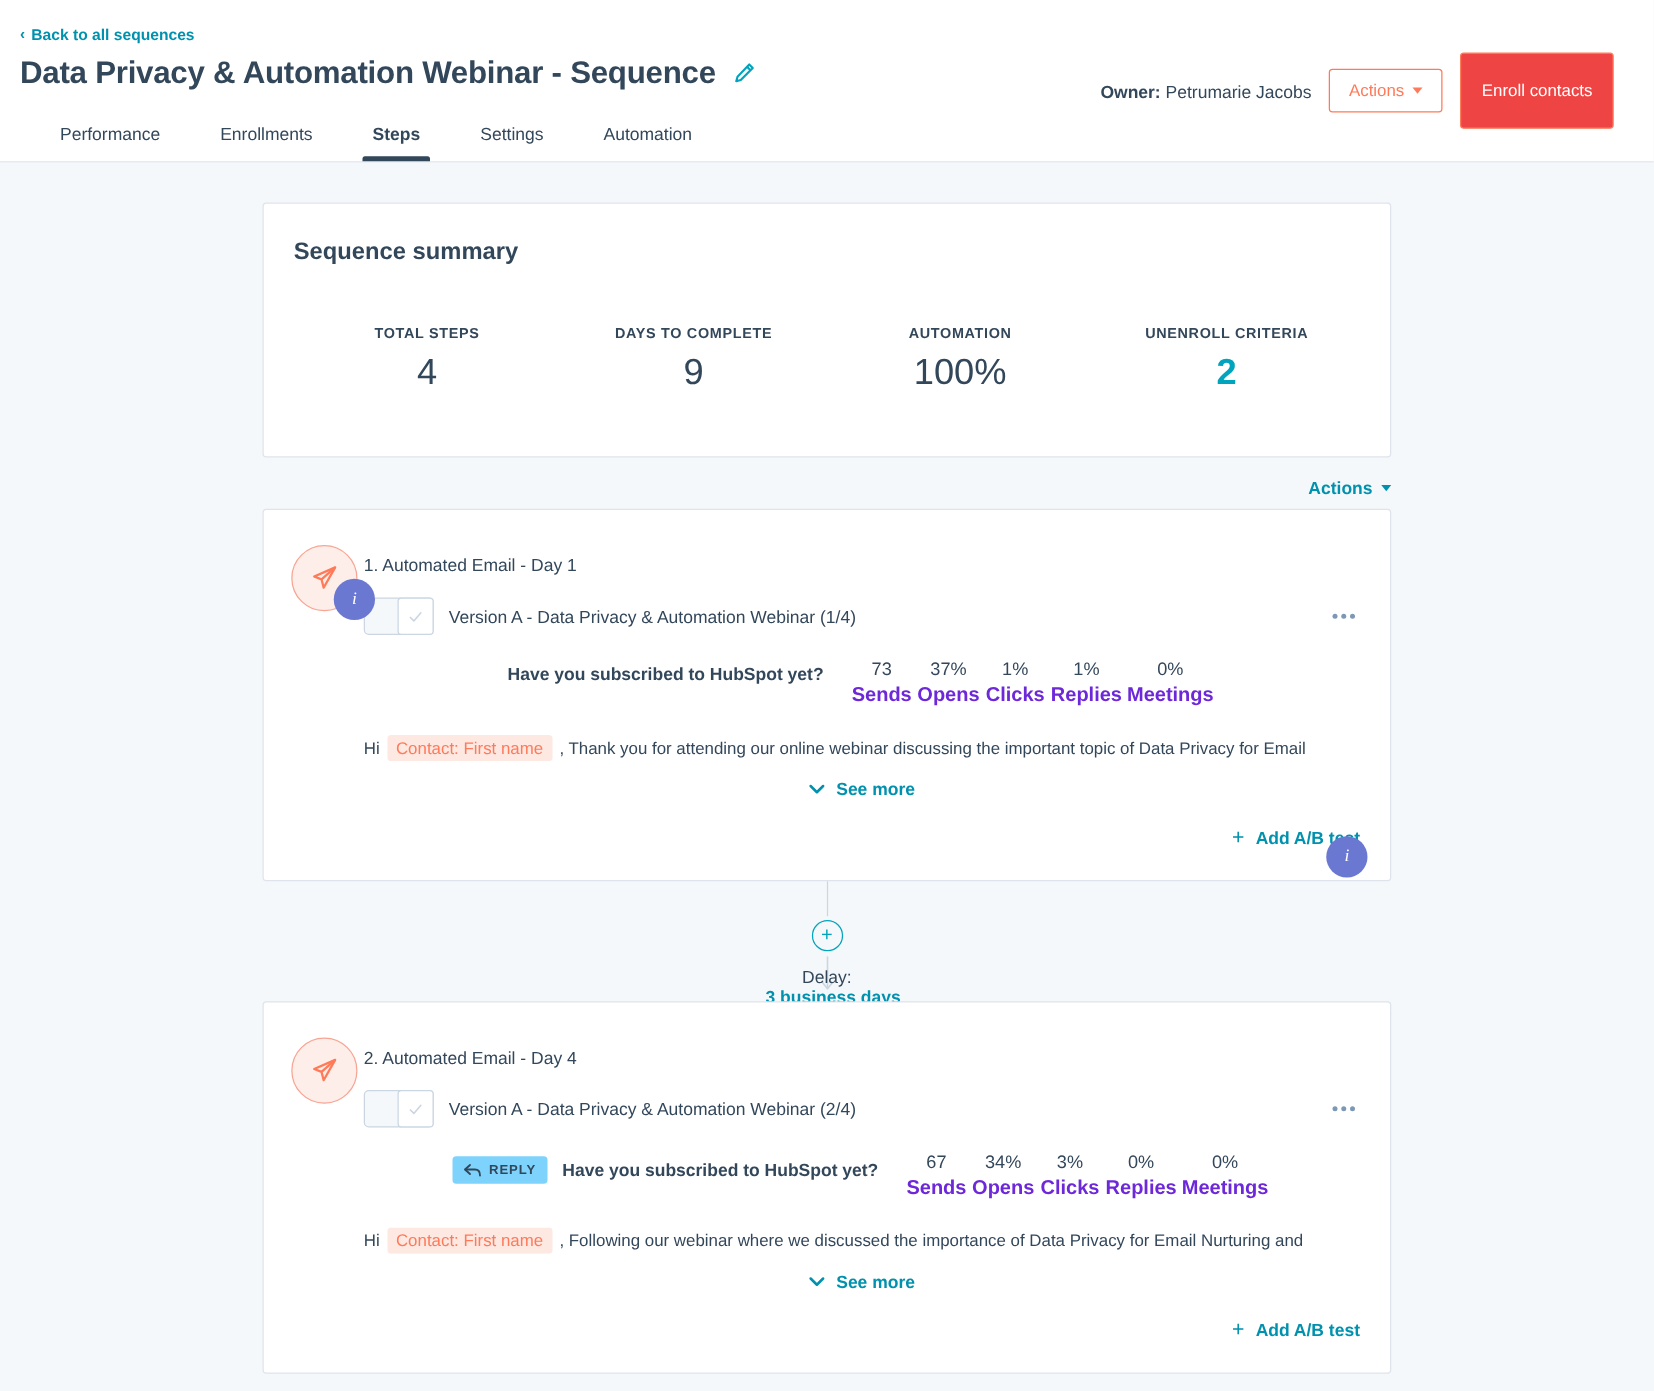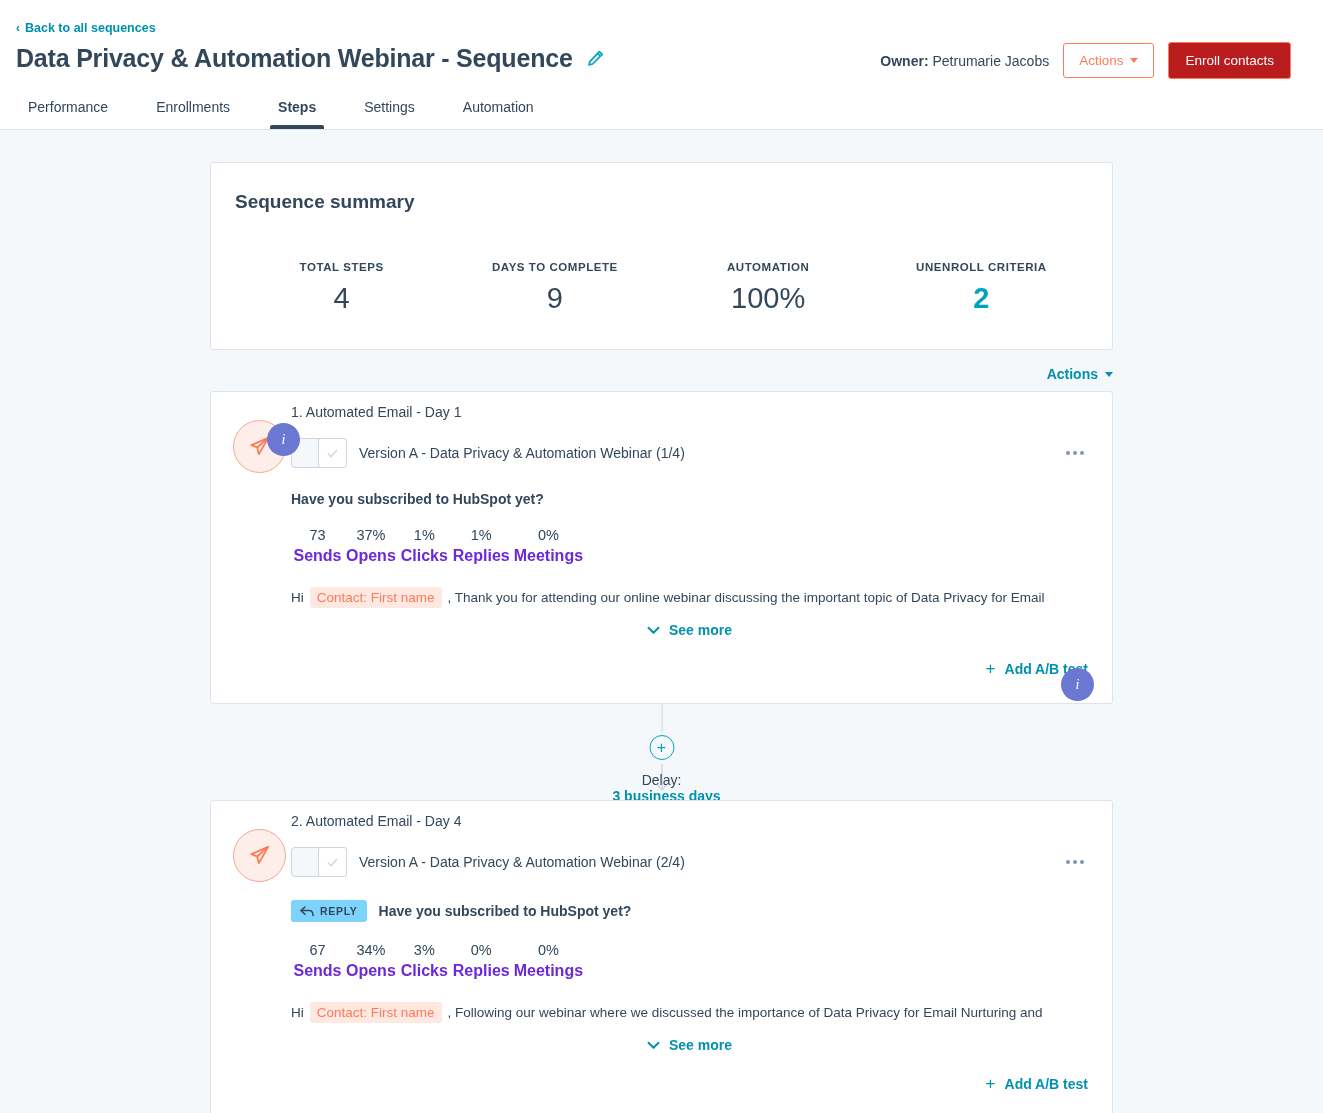--- a/index.html
+++ b/index.html
@@ -71,44 +71,44 @@
     font-size: 13.5px;
     padding: 9px 15px;
     cursor: pointer;
     display: flex;
     align-items: center;
     gap: 7px;
     font-family: inherit;
     white-space: nowrap;
   }
   .btn-enroll {
-    background: #b91c1c;
+    background: #ef4444;
     color: #fff;
     border: 1px solid #ff7a59;
     border-radius: 3px;
     font-size: 13.5px;
-    padding: 10px 16px;
+    padding: 22px 16px;
     cursor: pointer;
     font-family: inherit;
     white-space: nowrap;
   }
   .caret-down {
     width: 0; height: 0;
     border-left: 4px solid transparent;
     border-right: 4px solid transparent;
     border-top: 5px solid currentColor;
     display: inline-block;
   }
 
   
   .tabs {
     display: flex;
     gap: 0;
     position: absolute;
-    left: 4px;
+    left: 24px;
     bottom: 0;
   }
   .tab {
     padding: 14px 24px 14px;
     font-size: 14px;
     color: #33475b;
     cursor: pointer;
     position: relative;
     white-space: nowrap;
   }
@@ -126,21 +126,21 @@
   .page { padding-top: 32px; }
   .container { width: 903px; margin: 0 auto; }
 
   .card {
     background: #fff;
     border: 1px solid #dfe3eb;
     border-radius: 3px;
   }
 
   
-  .summary-card { padding: 28px 24px 34px; }
+  .summary-card { padding: 28px 24px 50px; }
   .summary-title {
     font-size: 19px;
     font-weight: bold;
     color: #33475b;
     margin-bottom: 48px;
   }
   .metrics { display: flex; }
   .metric { flex: 1; text-align: center; }
   .metric-label {
     font-size: 11.5px;
@@ -167,21 +167,21 @@
     color: #0091ae;
     font-size: 14px;
     font-weight: bold;
     cursor: pointer;
     display: flex;
     align-items: center;
     gap: 7px;
   }
 
   
-  .step-card { position: relative; padding: 12px 24px 26px 80px; }
+  .step-card { position: relative; padding: 36px 24px 26px 80px; }
   .plane-badge {
     position: absolute;
     left: 22px;
     top: 28px;
     width: 53px; height: 53px;
     border-radius: 50%;
     background: #fdeee9;
     border: 1px solid #f8a492;
     display: flex;
     align-items: center;
@@ -255,21 +255,20 @@
   }
   .info-badge.b1 { left: -24px; top: -15px; }
   .info-badge.b2 { right: -6px; bottom: -24px; }
 
   
   .subject-row {
     display: flex;
     align-items: flex-start;
     justify-content: center;
     gap: 20px;
-    flex-direction: column;
   }
   .subject-left { display: flex; align-items: center; gap: 12px; padding-top: 3px; }
   .subject-text {
     font-size: 14px;
     font-weight: bold;
     color: #33475b;
   }
   .reply-badge {
     background: #7dd3fc;
     border-radius: 3px;

